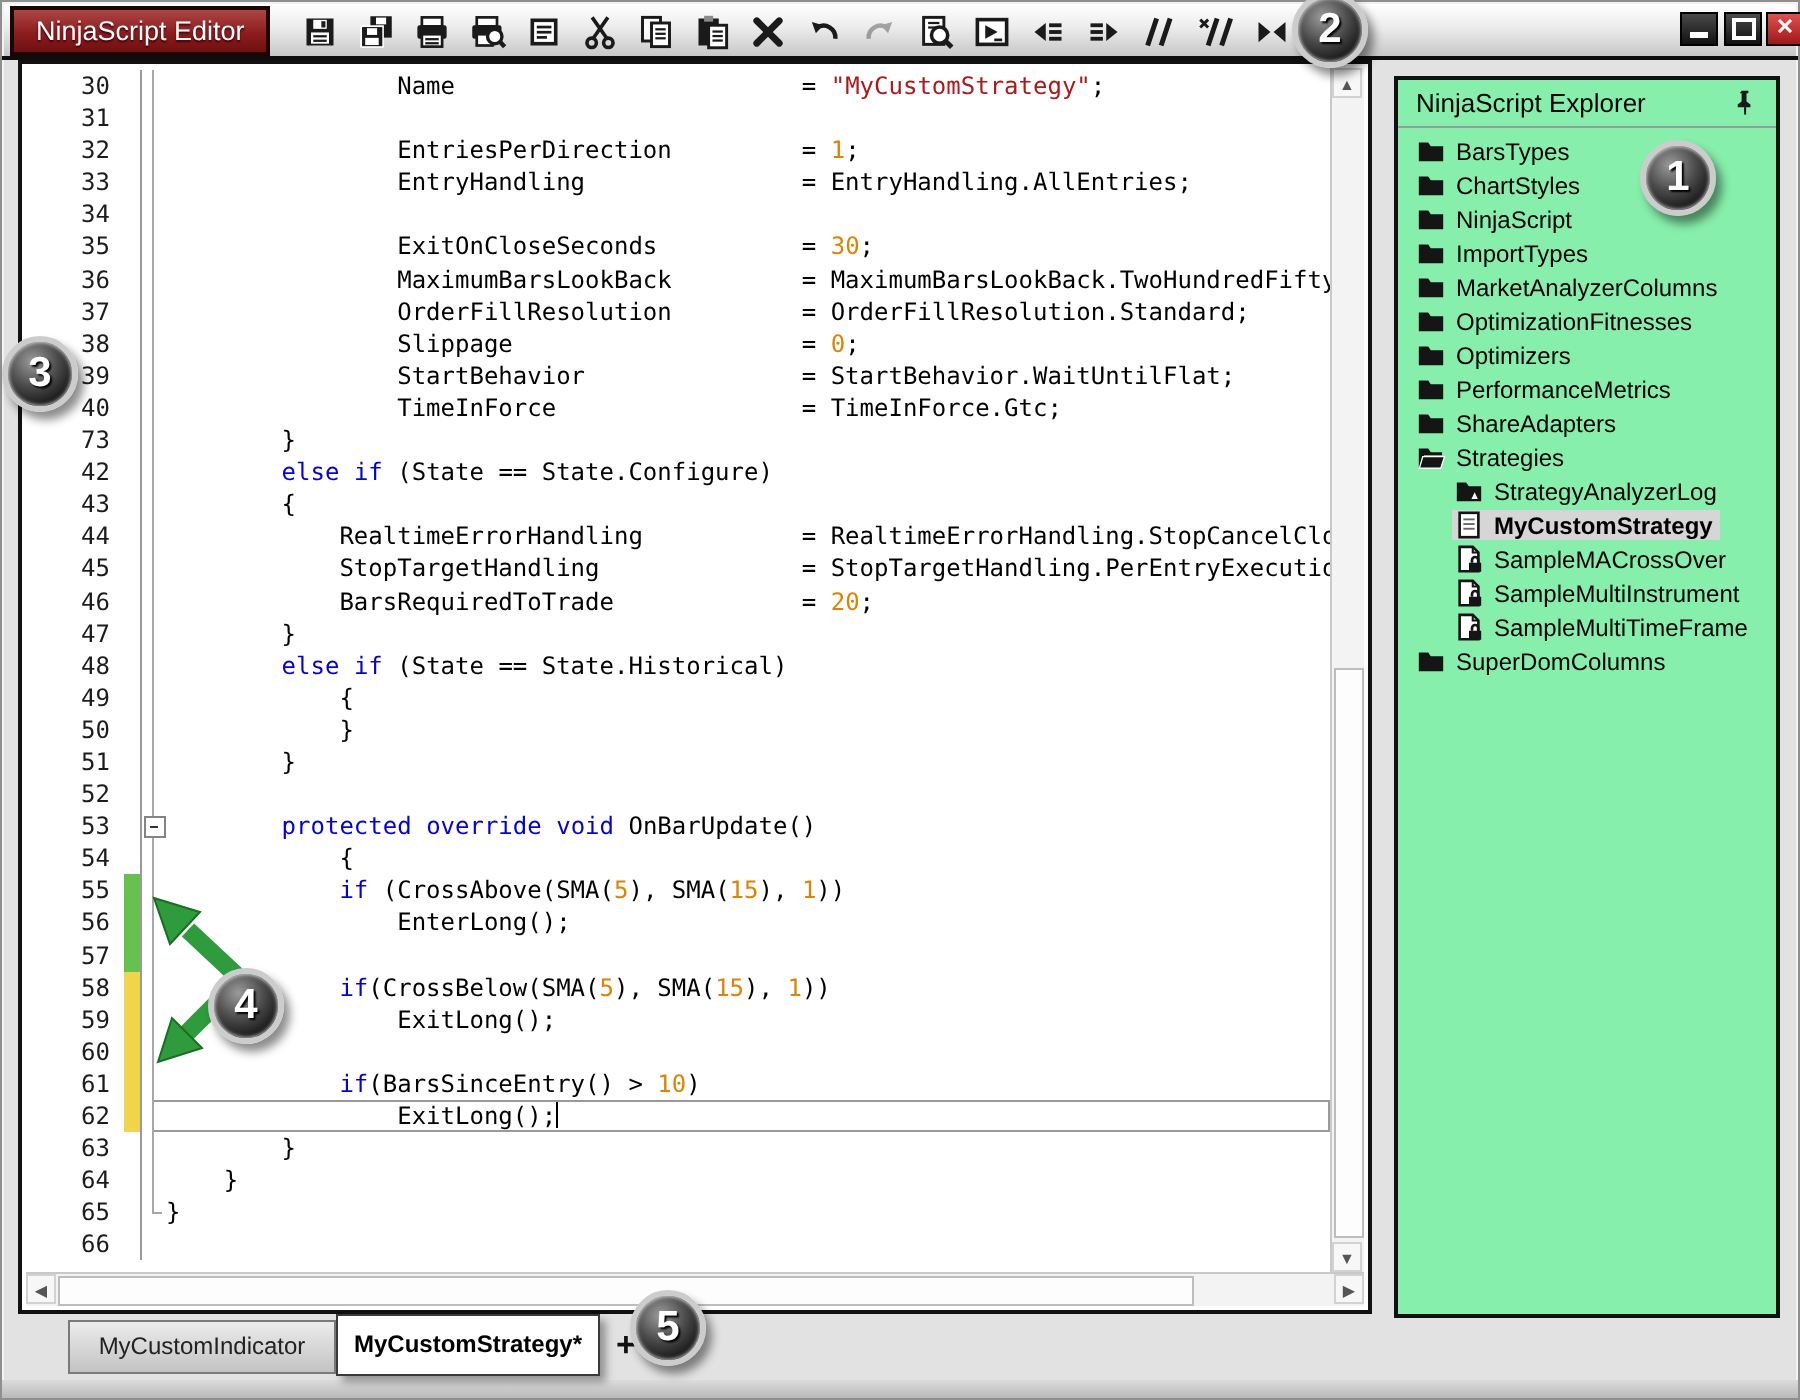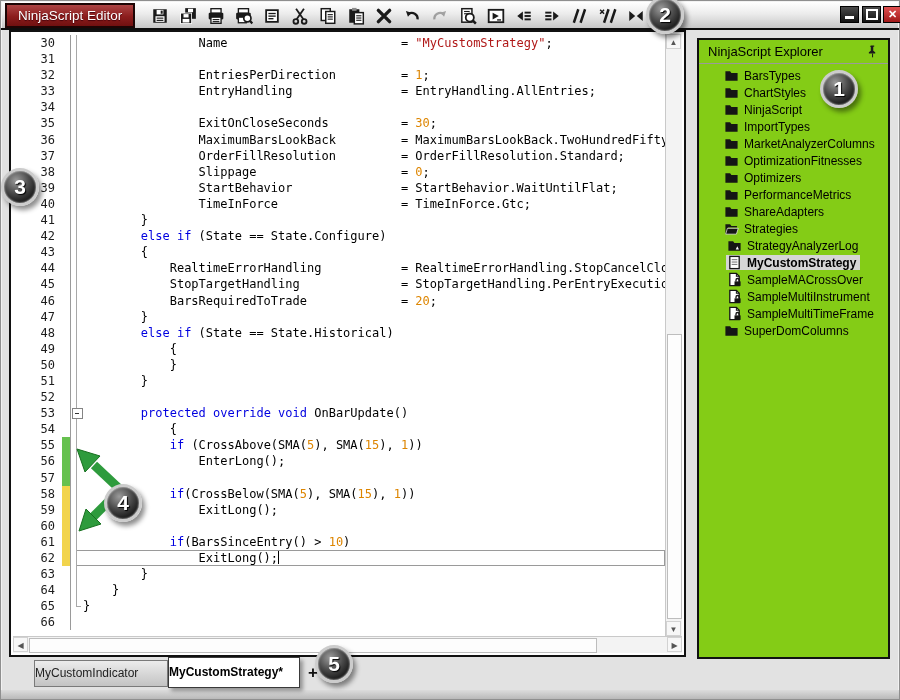--- a/index.html
+++ b/index.html
@@ -54,34 +54,34 @@
     border-left:1px solid #c9c9c9;}
   .hscroll{position:absolute;left:2px;right:2px;bottom:2px;height:16px;background:#f3f3f3;
     border-top:1px solid #c9c9c9;}
   .sarrow{position:absolute;font-size:8px;color:#555;text-align:center;width:15px;height:15px;
     line-height:15px;background:#f7f7f7;border:1px solid #d2d2d2;box-sizing:border-box;}
   .vthumb{position:absolute;left:1px;width:13px;top:300px;bottom:17px;background:#fdfdfd;
     border:1px solid #bdbdbd;}
   .hthumb{position:absolute;top:1px;height:13px;left:16px;width:566px;background:#fdfdfd;
     border:1px solid #bdbdbd;}
   
-  .sidebar{position:absolute;left:696px;top:37px;width:193px;height:621px;background:#84cc16;
+  .sidebar{position:absolute;left:696px;top:37px;width:193px;height:621px;background:#86efac;
     border:2px solid #111;box-sizing:border-box;}
   .sb-header{height:23px;border-bottom:1px solid #9a9a9a;position:relative;
     font:13px/23px "Liberation Sans",sans-serif;padding-left:9px;color:#000;}
   .pin{position:absolute;right:8px;top:3px;}
   .tree{position:absolute;top:27px;left:0;right:0;bottom:0;}
-  .titem{display:flex;align-items:center;height:17px;padding-left:24px;white-space:nowrap;}
+  .titem{display:flex;align-items:center;height:17px;padding-left:8px;white-space:nowrap;}
   .titem.lvl1{padding-left:27px;}
   .titem-inner{display:inline-flex;align-items:center;gap:5px;padding:0 4px 0 1px;
     font:12px "Liberation Sans",sans-serif;color:#000;}
   .titem.selected .titem-inner{background:#d6d6d6;font-weight:bold;}
   
   .tabbar{position:absolute;left:0;right:0;top:656px;height:35px;}
-  .tab{position:absolute;box-sizing:border-box;overflow:hidden;}
+  .tab{position:absolute;box-sizing:border-box;text-align:center;overflow:hidden;}
   .tab.inactive{left:33px;width:134px;top:3px;height:27px;
     background:linear-gradient(#ececec,#c3c3c3);border:1px solid #7a7a7a;
     font:12px/25px "Liberation Sans",sans-serif;color:#222;}
   .tab.active{left:167px;width:132px;top:0;height:31px;background:#fff;
     border:1px solid #3a3a3a;font:bold 12px/29px "Liberation Sans",sans-serif;color:#000;
     box-shadow:3px 3px 4px rgba(0,0,0,.35);z-index:2;}
   .newtab{position:absolute;left:307px;top:1px;font:bold 17px/30px "Liberation Sans",sans-serif;color:#111;}
   .bottom-frame{position:absolute;left:0;right:0;bottom:0;height:9px;
     background:linear-gradient(#dcdcdc,#b9b9b9);}
   
@@ -295,21 +295,21 @@
         <div class="code-row"><span class="ln">31</span><span class="chbar"></span><span class="foldcol fl"></span></div>
         <div class="code-row"><span class="ln">32</span><span class="chbar"></span><span class="foldcol fl"></span><span class="code-text"><span class="p">                EntriesPerDirection         = </span><span class="n">1</span><span class="p">;</span></span></div>
         <div class="code-row"><span class="ln">33</span><span class="chbar"></span><span class="foldcol fl"></span><span class="code-text"><span class="p">                EntryHandling               = EntryHandling.AllEntries;</span></span></div>
         <div class="code-row"><span class="ln">34</span><span class="chbar"></span><span class="foldcol fl"></span></div>
         <div class="code-row"><span class="ln">35</span><span class="chbar"></span><span class="foldcol fl"></span><span class="code-text"><span class="p">                ExitOnCloseSeconds          = </span><span class="n">30</span><span class="p">;</span></span></div>
         <div class="code-row"><span class="ln">36</span><span class="chbar"></span><span class="foldcol fl"></span><span class="code-text"><span class="p">                MaximumBarsLookBack         = MaximumBarsLookBack.TwoHundredFiftySix;</span></span></div>
         <div class="code-row"><span class="ln">37</span><span class="chbar"></span><span class="foldcol fl"></span><span class="code-text"><span class="p">                OrderFillResolution         = OrderFillResolution.Standard;</span></span></div>
         <div class="code-row"><span class="ln">38</span><span class="chbar"></span><span class="foldcol fl"></span><span class="code-text"><span class="p">                Slippage                    = </span><span class="n">0</span><span class="p">;</span></span></div>
         <div class="code-row"><span class="ln">39</span><span class="chbar"></span><span class="foldcol fl"></span><span class="code-text"><span class="p">                StartBehavior               = StartBehavior.WaitUntilFlat;</span></span></div>
         <div class="code-row"><span class="ln">40</span><span class="chbar"></span><span class="foldcol fl"></span><span class="code-text"><span class="p">                TimeInForce                 = TimeInForce.Gtc;</span></span></div>
-        <div class="code-row"><span class="ln">41</span><span class="chbar"></span><span class="foldcol fl"></span><span class="code-text"><span class="p">        }</span></span></div>
+        <div class="code-row"><span class="ln">73</span><span class="chbar"></span><span class="foldcol fl"></span><span class="code-text"><span class="p">        }</span></span></div>
         <div class="code-row"><span class="ln">42</span><span class="chbar"></span><span class="foldcol fl"></span><span class="code-text"><span class="p">        </span><span class="k">else</span><span class="p"> </span><span class="k">if</span><span class="p"> (State == State.Configure)</span></span></div>
         <div class="code-row"><span class="ln">43</span><span class="chbar"></span><span class="foldcol fl"></span><span class="code-text"><span class="p">        {</span></span></div>
         <div class="code-row"><span class="ln">44</span><span class="chbar"></span><span class="foldcol fl"></span><span class="code-text"><span class="p">            RealtimeErrorHandling           = RealtimeErrorHandling.StopCancelClose;</span></span></div>
         <div class="code-row"><span class="ln">45</span><span class="chbar"></span><span class="foldcol fl"></span><span class="code-text"><span class="p">            StopTargetHandling              = StopTargetHandling.PerEntryExecution;</span></span></div>
         <div class="code-row"><span class="ln">46</span><span class="chbar"></span><span class="foldcol fl"></span><span class="code-text"><span class="p">            BarsRequiredToTrade             = </span><span class="n">20</span><span class="p">;</span></span></div>
         <div class="code-row"><span class="ln">47</span><span class="chbar"></span><span class="foldcol fl"></span><span class="code-text"><span class="p">        }</span></span></div>
         <div class="code-row"><span class="ln">48</span><span class="chbar"></span><span class="foldcol fl"></span><span class="code-text"><span class="p">        </span><span class="k">else</span><span class="p"> </span><span class="k">if</span><span class="p"> (State == State.Historical)</span></span></div>
         <div class="code-row"><span class="ln">49</span><span class="chbar"></span><span class="foldcol fl"></span><span class="code-text"><span class="p">            {</span></span></div>
         <div class="code-row"><span class="ln">50</span><span class="chbar"></span><span class="foldcol fl"></span><span class="code-text"><span class="p">            }</span></span></div>
         <div class="code-row"><span class="ln">51</span><span class="chbar"></span><span class="foldcol fl"></span><span class="code-text"><span class="p">        }</span></span></div>

